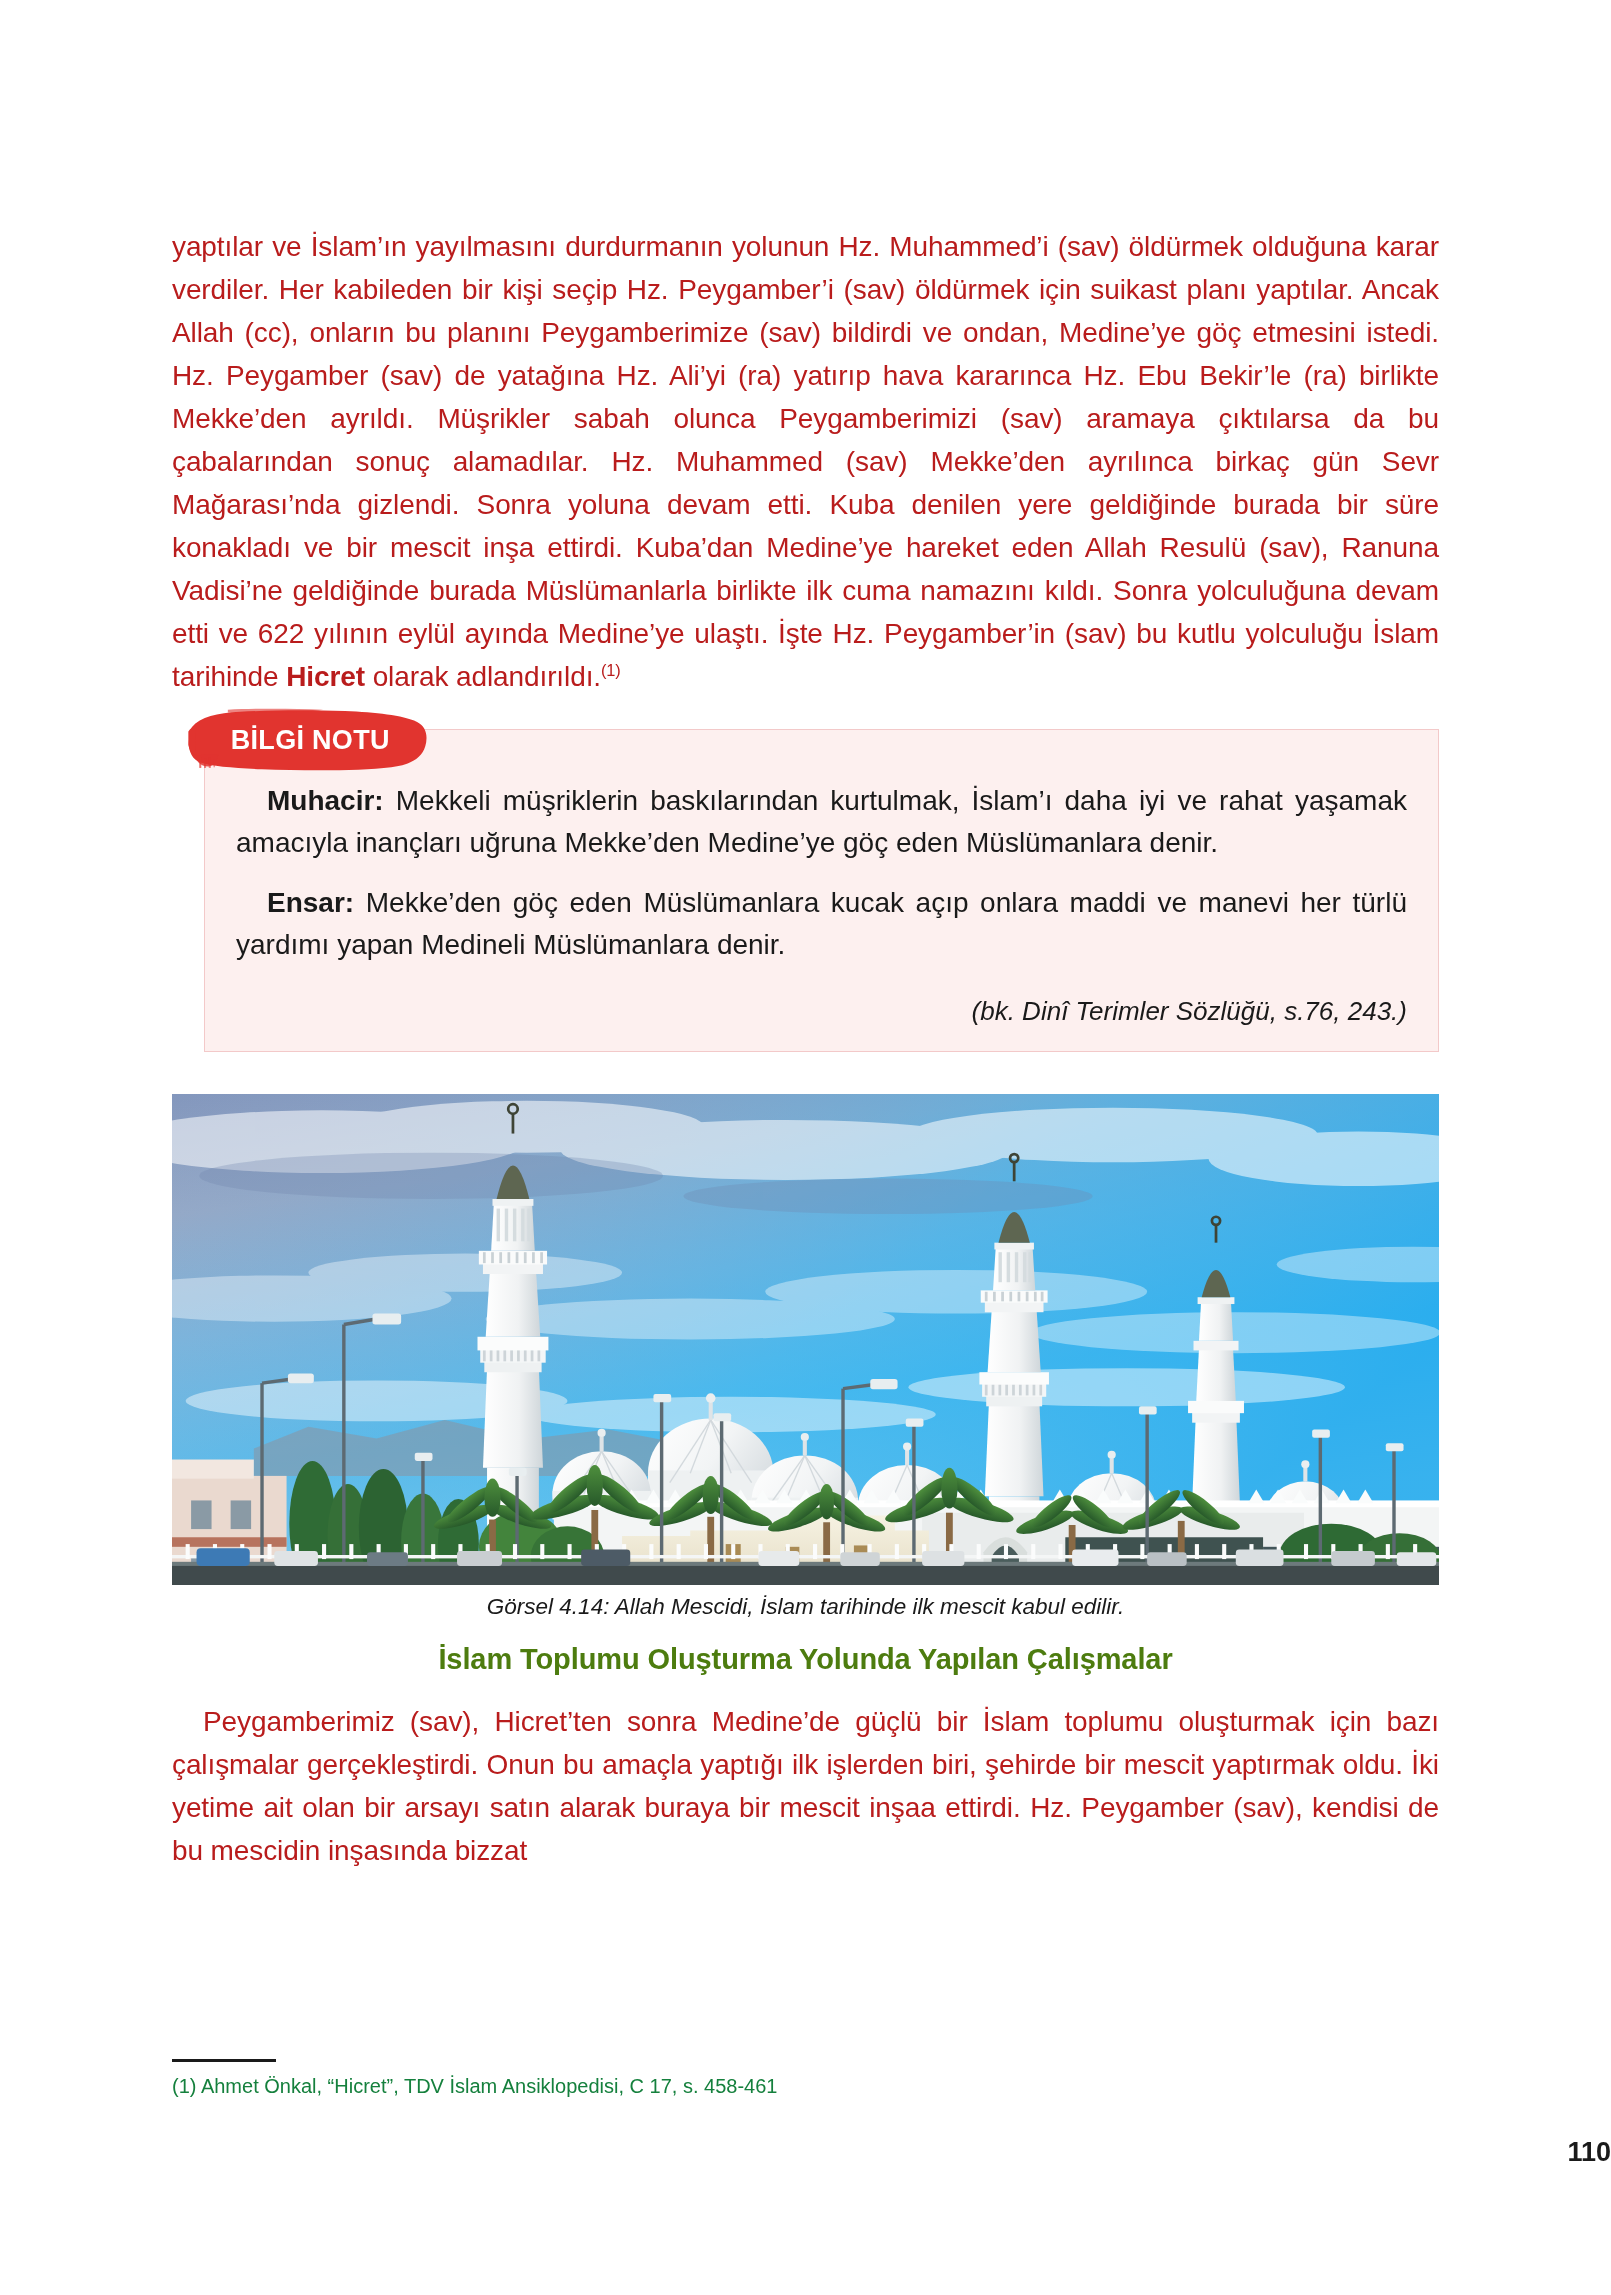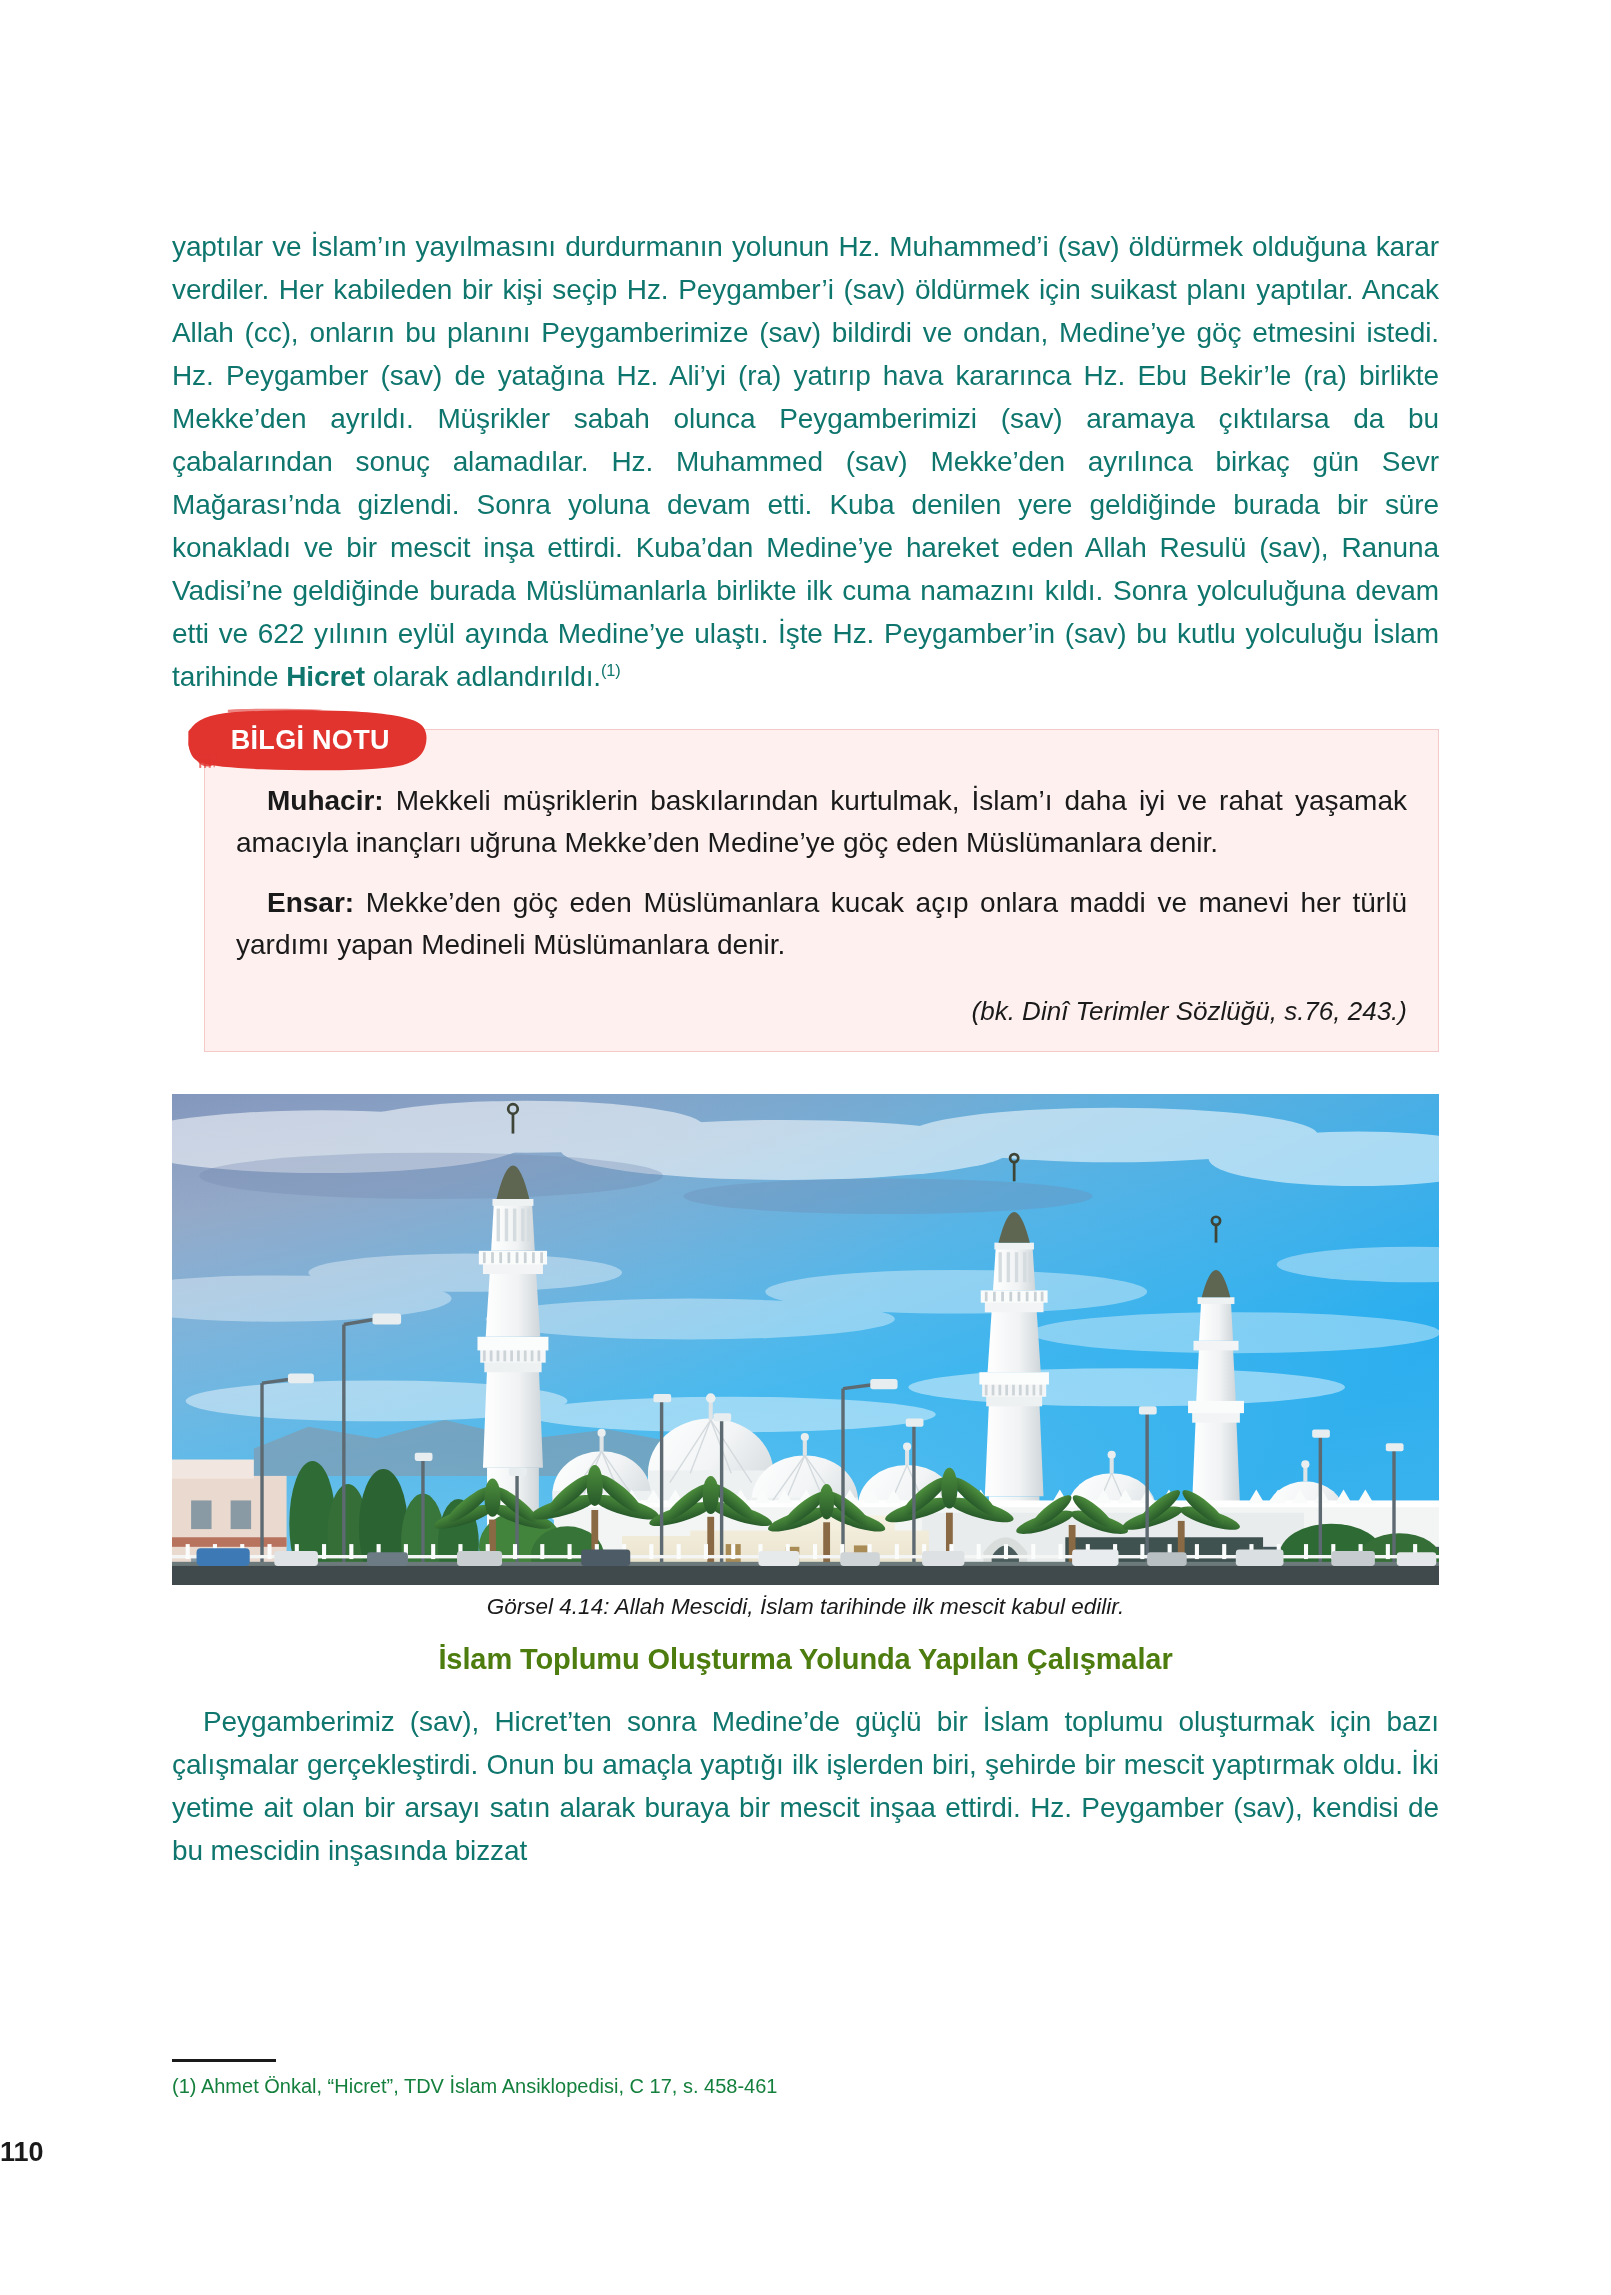--- a/index.html
+++ b/index.html
@@ -25,21 +25,21 @@
     position: absolute;
     left: 172px;
     top: 225px;
     width: 1267px;
   }
 
   
   .para {
     font-size: 28px;
     line-height: 43px;
-    color: #0f766e;
+    color: #b91c1c;
     text-align: justify;
     text-justify: inter-word;
     letter-spacing: -0.1px;
     margin: 0;
     font-weight: 400;
   }
   .para b { font-weight: 700; }
   .sup {
     font-size: 16.4px;
     vertical-align: super;
@@ -150,21 +150,21 @@
     font-size: 20px;
     line-height: 27px;
     color: #15803d;
   }
 
   .page-number {
     position: absolute;
     left: 0;
     top: 2137px;
     width: 1611px;
-    text-align: left;
+    text-align: right;
     font-size: 27px;
     font-weight: 700;
     color: #1a1a1a;
   }
 </style>
 </head>
 <body>
 
 <div class="page">
 

